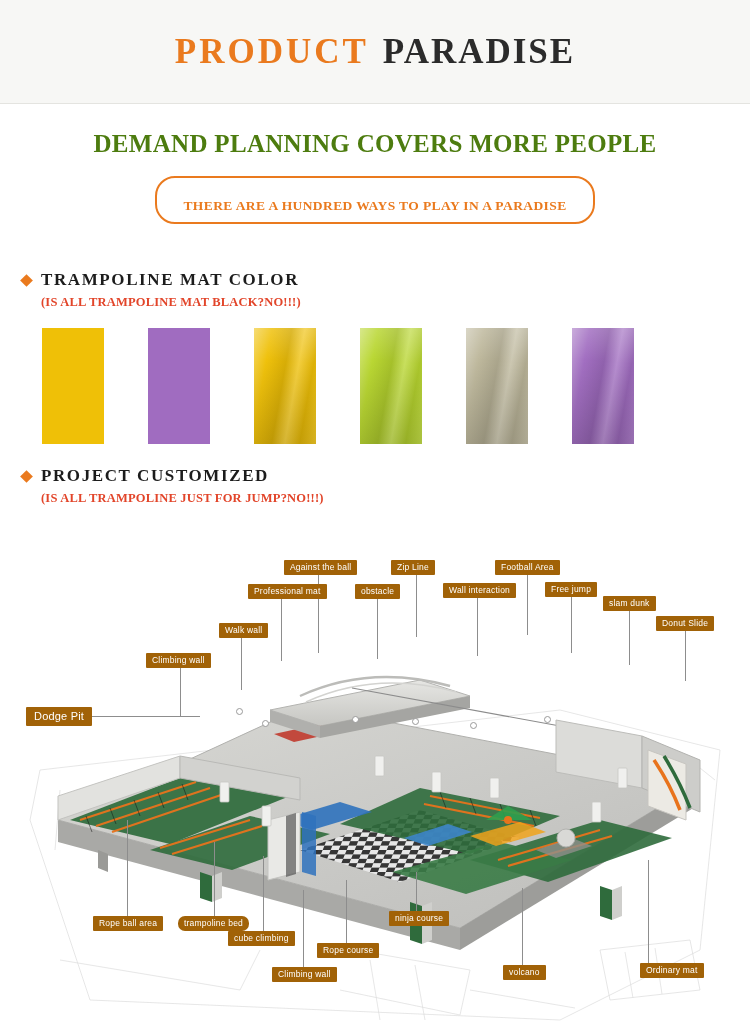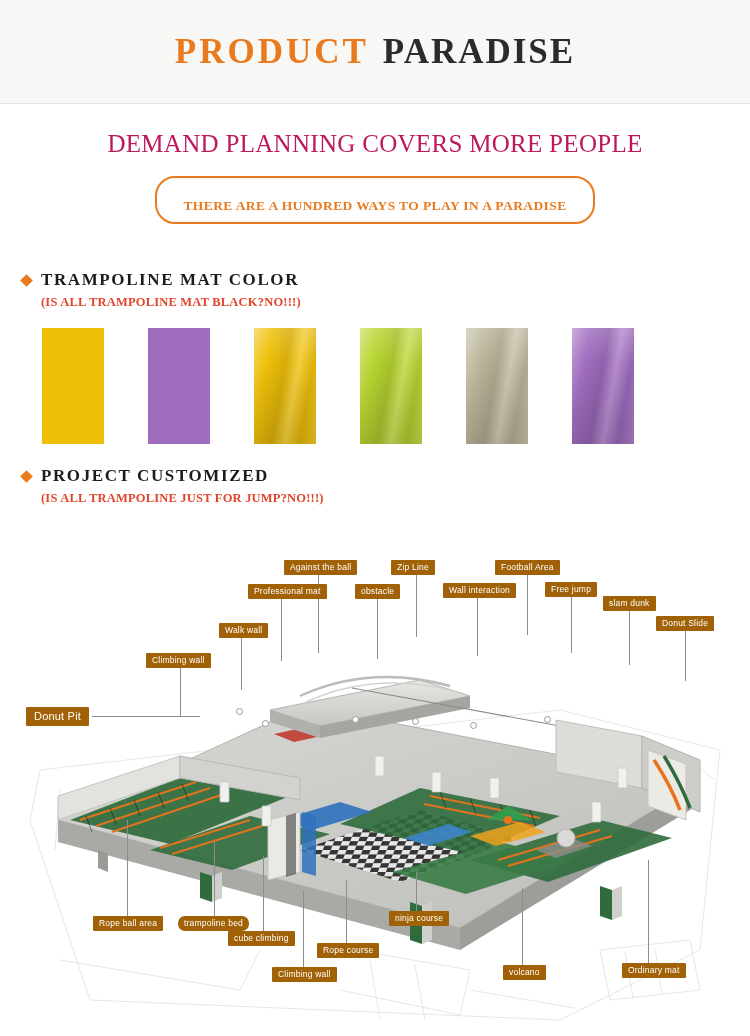--- a/index.html
+++ b/index.html
@@ -34,22 +34,22 @@
     white-space: nowrap;
   }
   .header-title .word-1 { color: #ea7a1e; letter-spacing: 3px; }
   .header-title .word-2 { color: #2b2b2b; letter-spacing: 2px; margin-left: 14px; }
 
   
   .section-heading {
     text-align: center;
     font-family: "Liberation Serif", serif;
     font-size: 25px;
-    font-weight: normal;
-    color: #be185d;
+    font-weight: bold;
+    color: #4d7c0f;
     letter-spacing: 0.3px;
     margin-top: 26px;
   }
   .pill-wrap {
     display: flex;
     justify-content: center;
     margin-top: 18px;
   }
   .pill {
     border: 2px solid #ea7a1e;
@@ -375,30 +375,30 @@
 
     <div class="tag" style="left:248px; top:64px;">Professional mat</div>
     <div class="tag" style="left:355px; top:64px;">obstacle</div>
     <div class="tag" style="left:443px; top:63px;">Wall interaction</div>
     <div class="tag" style="left:545px; top:62px;">Free jump</div>
 
     <div class="tag" style="left:603px; top:76px;">slam dunk</div>
     <div class="tag" style="left:219px; top:103px;">Walk wall</div>
     <div class="tag" style="left:656px; top:96px;">Donut Slide</div>
     <div class="tag" style="left:146px; top:133px;">Climbing wall</div>
-    <div class="tag big" style="left:26px; top:187px;">Donut Pit</div>
+    <div class="tag big" style="left:26px; top:187px;">Dodge Pit</div>
 
     <div class="tag" style="left:93px; top:396px;">Rope ball area</div>
     <div class="tag" style="left:178px; top:396px;border-radius:7px;">trampoline bed</div>
     <div class="tag" style="left:228px; top:411px;">cube  climbing</div>
     <div class="tag" style="left:317px; top:423px;">Rope course</div>
     <div class="tag" style="left:389px; top:391px;">ninja course</div>
     <div class="tag" style="left:272px; top:447px;">Climbing wall</div>
     <div class="tag" style="left:503px; top:445px;">volcano</div>
-    <div class="tag" style="left:622px; top:443px;">Ordinary mat</div>
+    <div class="tag" style="left:640px; top:443px;">Ordinary mat</div>
 
     <div class="dotpin" style="left:236px; top:188px;"></div>
     <div class="dotpin" style="left:262px; top:200px;"></div>
     <div class="dotpin" style="left:352px; top:196px;"></div>
     <div class="dotpin" style="left:412px; top:198px;"></div>
     <div class="dotpin" style="left:470px; top:202px;"></div>
     <div class="dotpin" style="left:544px; top:196px;"></div>
   </div>
 
 </div>

